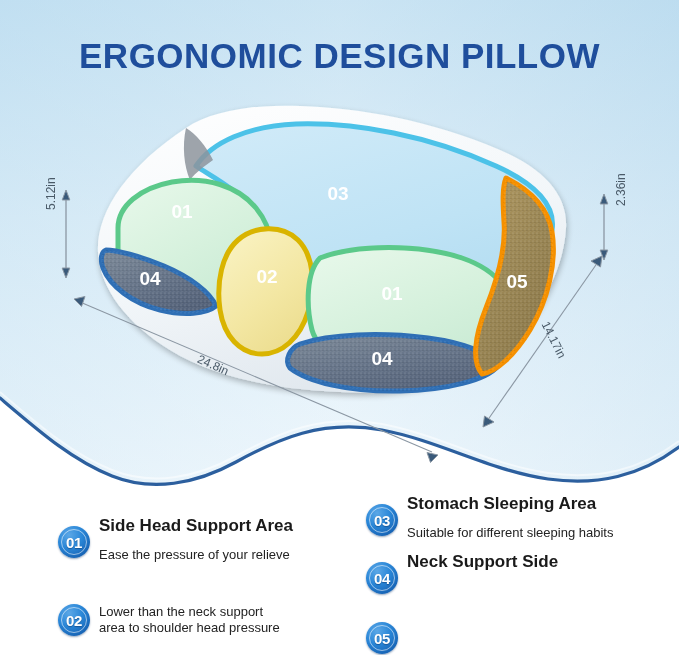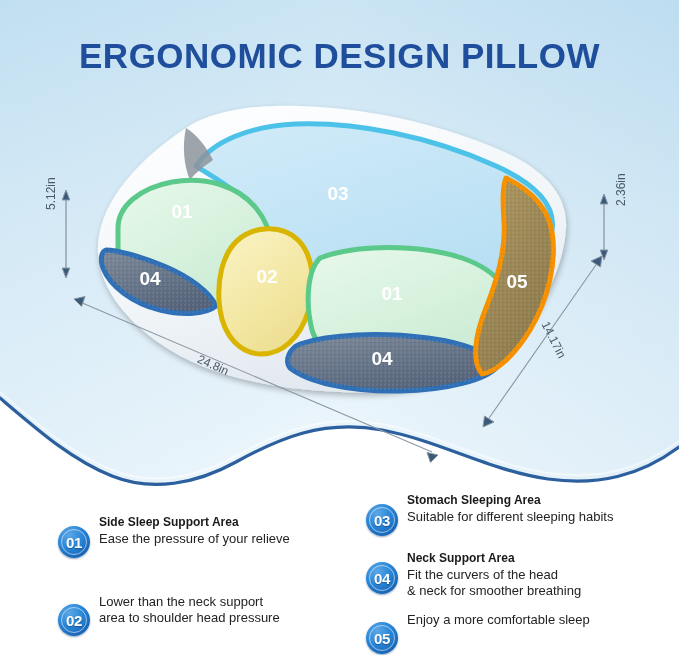--- a/index.html
+++ b/index.html
@@ -135,32 +135,32 @@
     letter-spacing: -0.3px;
     line-height: 1;
     text-shadow: 0 1px 1px rgba(10,50,100,0.5);
   }
   .legend-text {
     margin-left: 9px;
     padding-top: 1px;
   }
   .legend-title {
     color: #1a1a1a;
-    font-size: 12px;
+    font-size: 17px;
     font-weight: bold;
     font-family: "Liberation Sans", sans-serif;
     line-height: 1.25;
     white-space: nowrap;
   }
   .legend-desc {
     color: #232323;
     font-size: 13px;
     font-family: "Liberation Sans", sans-serif;
     line-height: 1.23;
-    margin-top: 1px;
+    margin-top: 11px;
     white-space: pre-line;
   }
 </style>
 </head>
 <body>
 
 <div id="stage">
 
   <svg class="bg-layer" viewBox="0 0 679 655" width="679" height="655" xmlns="http://www.w3.org/2000/svg">
     <defs>
@@ -384,21 +384,21 @@
   </div>
 
   <div class="legend">
 
     <div class="legend-col left">
       <div class="legend-item" style="top:22px;left:0;">
         <div class="badge">
           <span class="badge-num">01</span>
         </div>
         <div class="legend-text">
-          <div class="legend-title">Side Sleep Support Area</div>
+          <div class="legend-title">Side Head Support Area</div>
           <div class="legend-desc">Ease the pressure of your relieve</div>
         </div>
       </div>
       <div class="legend-item" style="top:100px;left:0;">
         <div class="badge">
           <span class="badge-num">02</span>
         </div>
         <div class="legend-text">
           <div class="legend-desc">Lower than the neck support
 area to shoulder head pressure</div>
@@ -414,29 +414,26 @@
         <div class="legend-text">
           <div class="legend-title">Stomach Sleeping Area</div>
           <div class="legend-desc">Suitable for different sleeping habits</div>
         </div>
       </div>
       <div class="legend-item" style="top:58px;left:0;">
         <div class="badge">
           <span class="badge-num">04</span>
         </div>
         <div class="legend-text">
-          <div class="legend-title">Neck Support Area</div>
-          <div class="legend-desc">Fit the curvers of the head
-&amp; neck for smoother breathing</div>
+          <div class="legend-title">Neck Support Side</div>
         </div>
       </div>
       <div class="legend-item" style="top:118px;left:0;">
         <div class="badge">
           <span class="badge-num">05</span>
         </div>
         <div class="legend-text">
-          <div class="legend-desc">Enjoy a more comfortable sleep</div>
         </div>
       </div>
     </div>
 
   </div>
 </div>
 
 </body></html>

